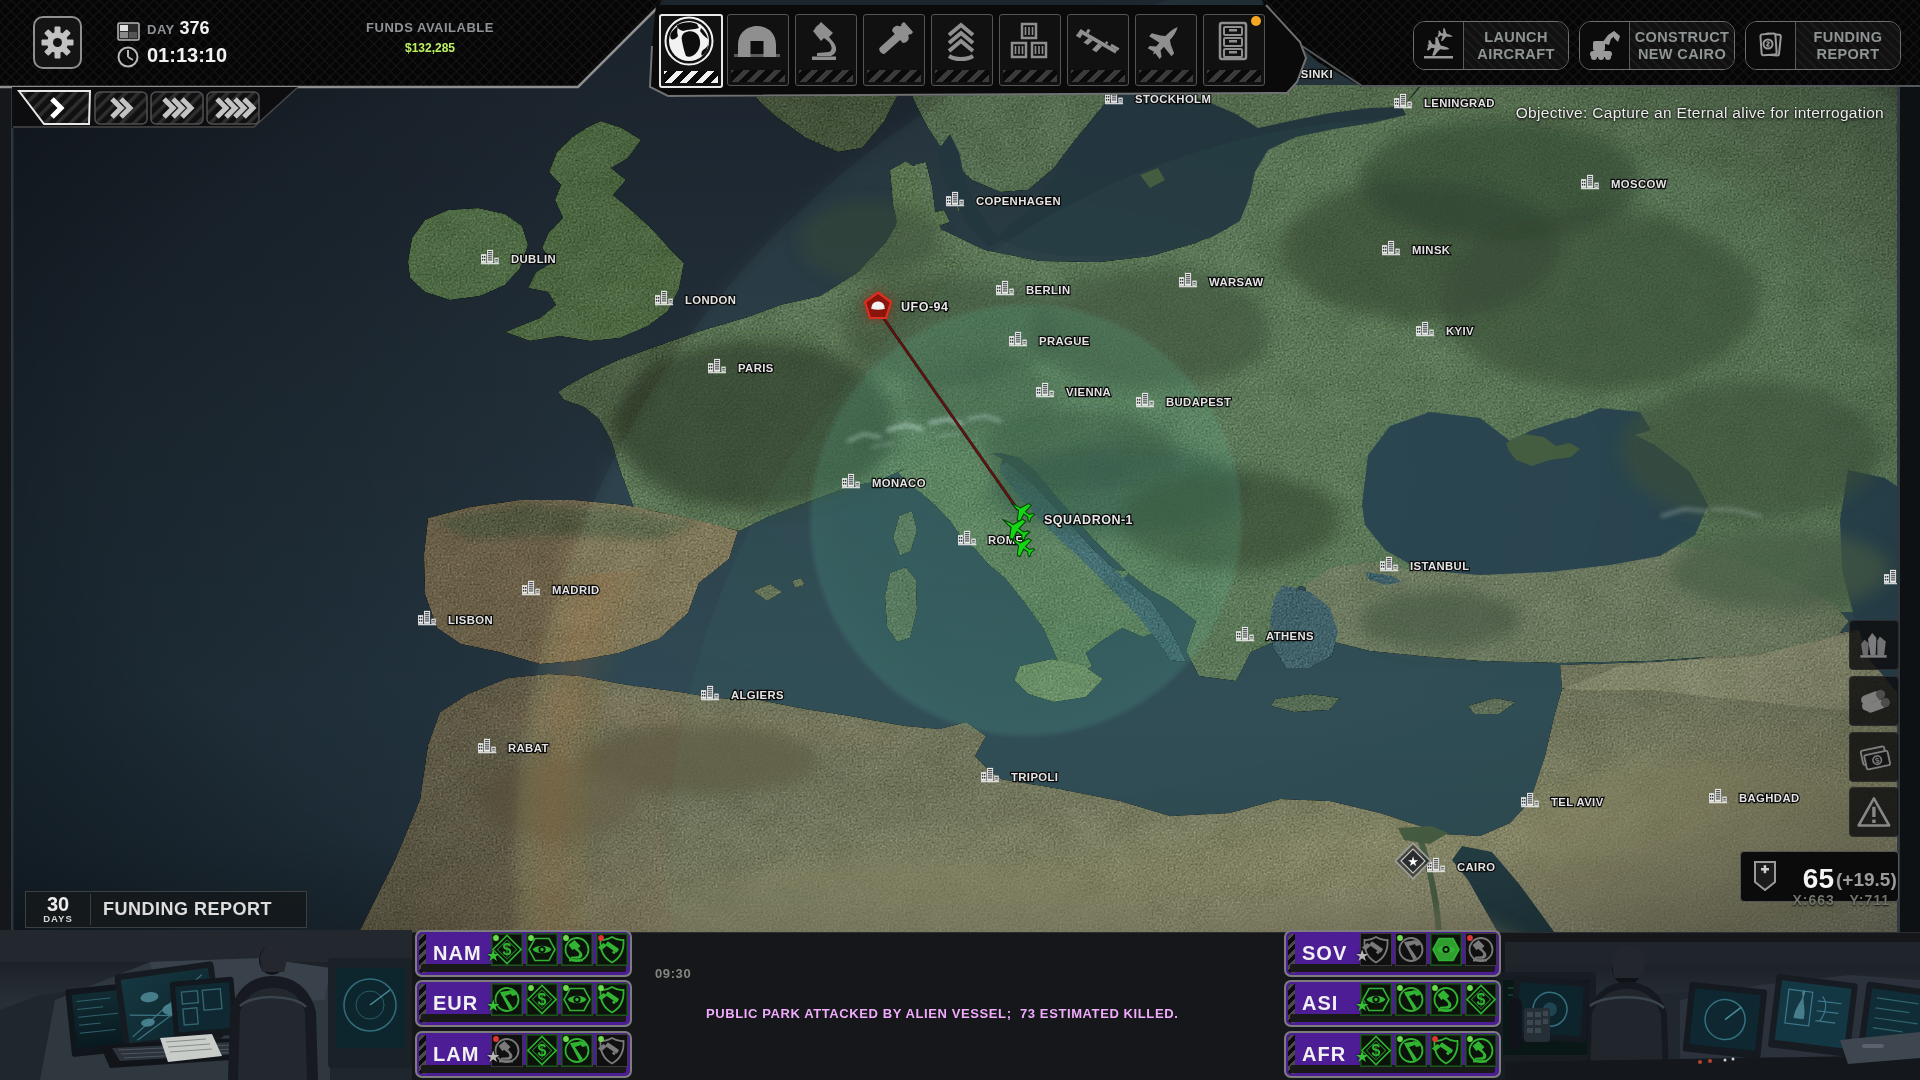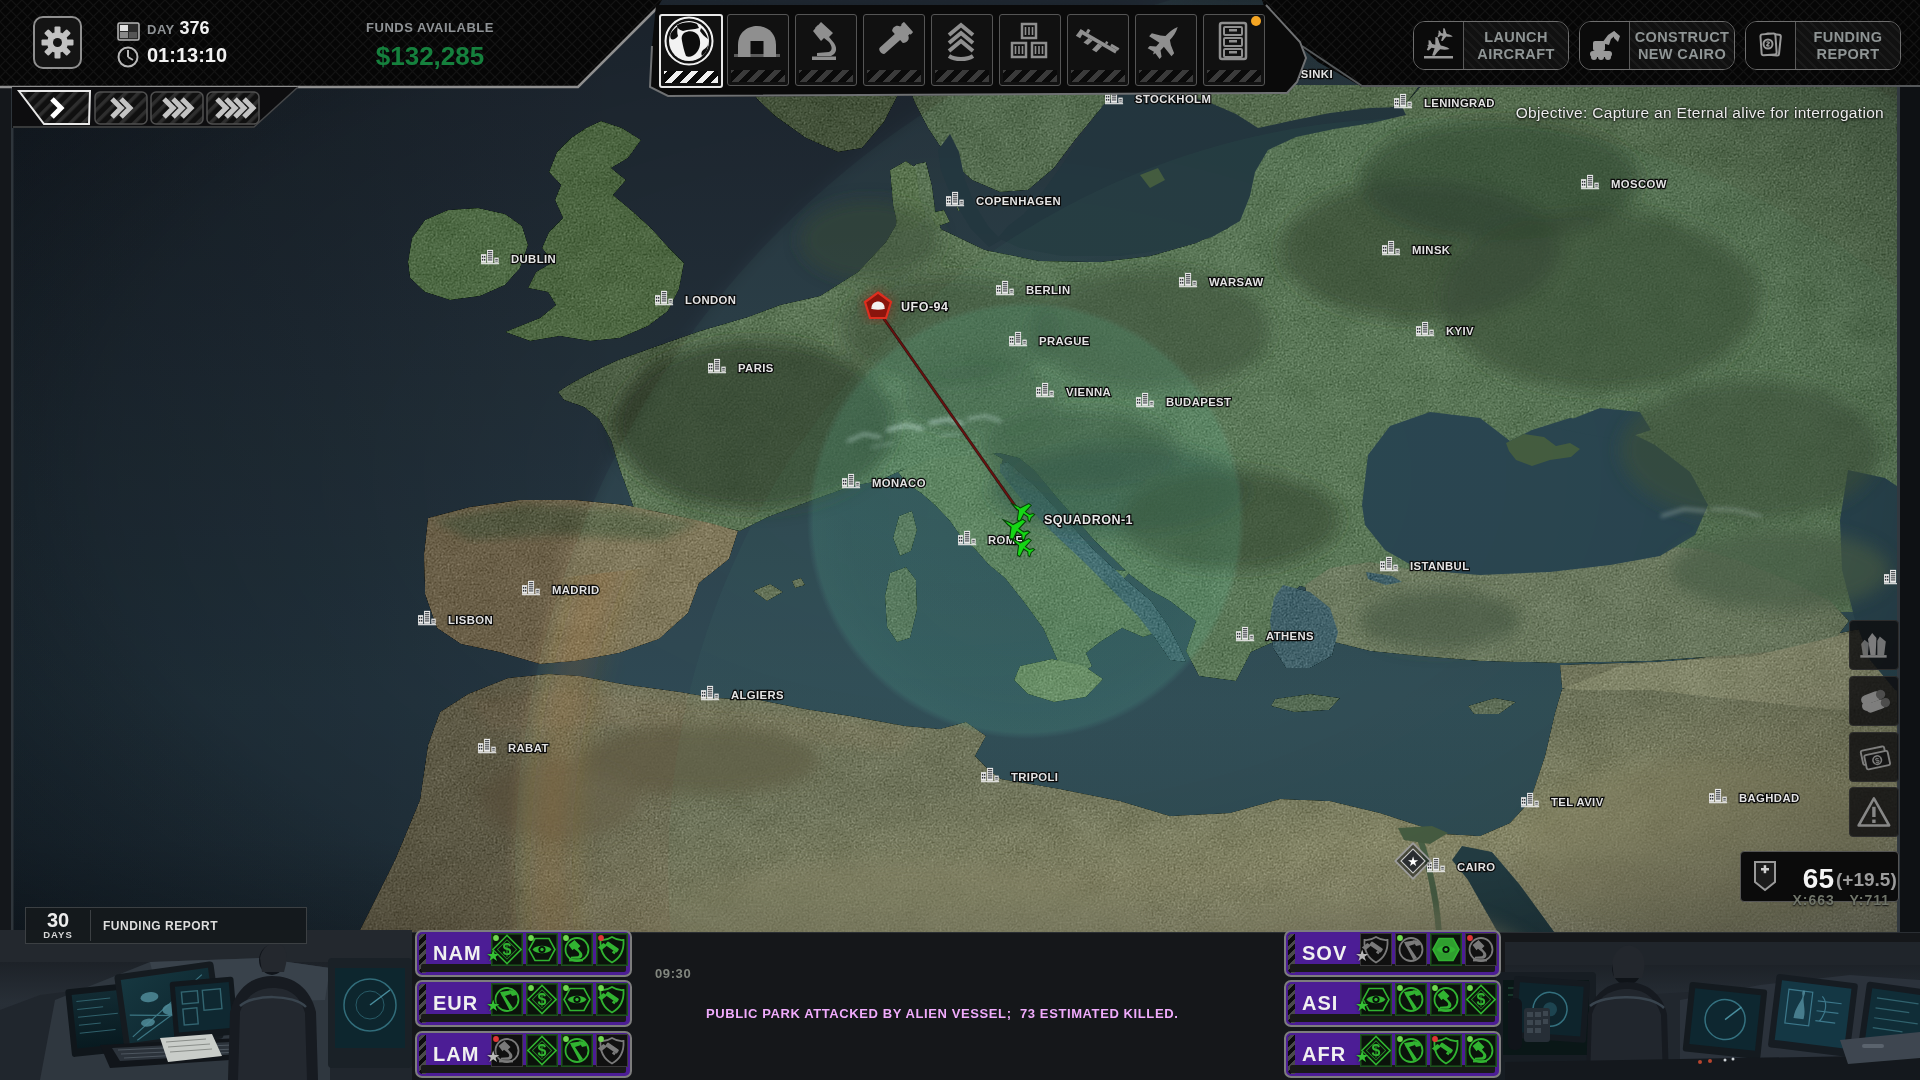--- a/index.html
+++ b/index.html
@@ -5,37 +5,37 @@
   html,body{margin:0;padding:0;background:#000;}
   #stage{position:relative;width:1920px;height:1080px;overflow:hidden;background:#0a0f14;
     font-family:"Liberation Sans", sans-serif;}
   #map{position:absolute;left:0;top:0;}
   .abs{position:absolute;}
   
   #topwrap{position:absolute;left:0;top:0;width:1920px;height:130px;}
   #dayblk{position:absolute;left:147px;top:18px;color:#8f9396;font-weight:bold;}
   #fundsblk{position:absolute;left:330px;top:20px;width:200px;text-align:center;}
   .tlabel{color:#8f9396;font-weight:bold;font-size:13px;letter-spacing:0.5px;}
-  .tvalue{color:#15803d;font-weight:bold;font-size:26px;}
+  .tvalue{color:#bef264;font-weight:bold;font-size:12px;}
   
   .trbtn{position:absolute;top:21px;height:47px;border:1px solid #6e6e6e;border-radius:12px;
     overflow:hidden;display:flex;}
   .trbtn .ic{width:49px;height:47px;background:#0b0b0b;border-right:1px solid #5a5a5a;flex:none;}
   .trbtn .tx{flex:1;display:flex;flex-direction:column;justify-content:center;text-align:center;
     color:#8f9595;font-weight:bold;font-size:14.5px;line-height:17px;letter-spacing:0.4px;
     background:repeating-linear-gradient(45deg, rgba(255,255,255,0.04) 0 2px, transparent 2px 7px),#111111;}
   
   .cbtn{position:absolute;top:14px;width:60px;height:70px;background:#111;border:1px solid #555;
     border-radius:3px;}
   .cbtn .strip{position:absolute;left:3px;right:3px;bottom:3px;height:12px;
     background:repeating-linear-gradient(-45deg,#3a3a3a 0 5px, #0a0a0a 5px 11px);}
   .cbtn.active .strip{background:repeating-linear-gradient(-45deg,#f0f0f0 0 5px, #0a0a0a 5px 11px);}
   
   #fundchip{position:absolute;left:25px;top:891px;width:280px;height:35px;
-    background:rgba(21,25,28,0.92);border:1px solid #3c4043;display:flex;align-items:center;margin-top:16px;}
+    background:rgba(21,25,28,0.92);border:1px solid #3c4043;display:flex;align-items:center;}
   #botband{position:absolute;left:412px;top:933px;width:1508px;height:147px;background:#15171a;
     box-shadow:0 -1px 0 #2a2e33;}
   .rpanel{position:absolute;width:217px;height:47px;background:#4c1d95;border:2px solid #7d7d7d;
     border-radius:7px;box-sizing:border-box;}
   .rpanel .lab{position:absolute;left:16px;top:10px;color:#f0f0f0;font-weight:bold;font-size:20px;letter-spacing:1px;}
   .rpanel .sub{position:absolute;left:4px;right:4px;bottom:3px;height:8px;background:#191919;border-radius:2px;}
   .rpanel .hz{position:absolute;left:2px;top:2px;bottom:2px;width:7px;border-radius:4px 0 0 4px;
     background:repeating-linear-gradient(-45deg,#4a4a4a 0 3px,#0c0c0c 3px 7px);}
   .tick{color:#82877f;font-weight:bold;font-size:13px;letter-spacing:0.6px;margin-top:18px;}
   #score{position:absolute;left:1740px;top:851px;width:157px;height:49px;background:#0b0b0b;
@@ -866,21 +866,21 @@
           <rect x="1527" y="1028" width="6" height="5"></rect>
             <rect x="1535" y="1028" width="6" height="5"></rect>
         </g>
       </g>
     </svg>
     <div id="fundchip">
       <div style="width:64px;text-align:center;border-right:1px solid #3c4043;padding:1px 0;">
         <div style="color:#ececec;font-weight:bold;font-size:20px;line-height:18px;">30</div>
         <div style="color:#d8d8d8;font-weight:bold;font-size:9.5px;letter-spacing:1px;">DAYS</div>
       </div>
-      <div style="flex:1;padding-left:12px;color:#dedede;font-weight:bold;font-size:12px;letter-spacing:0.5px;">FUNDING REPORT</div>
+      <div style="flex:1;padding-left:12px;color:#dedede;font-weight:bold;font-size:18px;letter-spacing:0.5px;">FUNDING REPORT</div>
     </div>
     <div class="tick abs" style="left:655px;top:948px;">09:30</div>
     <div class="tick abs" style="left:706px;top:988px;color:#f0abfc">PUBLIC PARK ATTACKED BY ALIEN VESSEL;&nbsp; 73 ESTIMATED KILLED.</div>
     <div id="score">
       <svg width="157" height="49">
         <path d="M 14,10 L 34,10 L 34,30 L 24,38 L 14,30 Z" fill="#1c1c1c" stroke="#9a9a9a" stroke-width="2"></path>
         <rect x="20" y="16" width="8" height="2.5" fill="#cfcfcf"></rect>
         <rect x="22.7" y="13.2" width="2.5" height="8" fill="#cfcfcf"></rect>
         <text x="93" y="36" text-anchor="end" font-size="28" font-weight="bold" fill="#f4f4f4" font-family="Liberation Sans">65</text>
         <text x="95" y="34" font-size="19" font-weight="bold" fill="#9c9c9c" font-family="Liberation Sans">(+19.5)</text>

